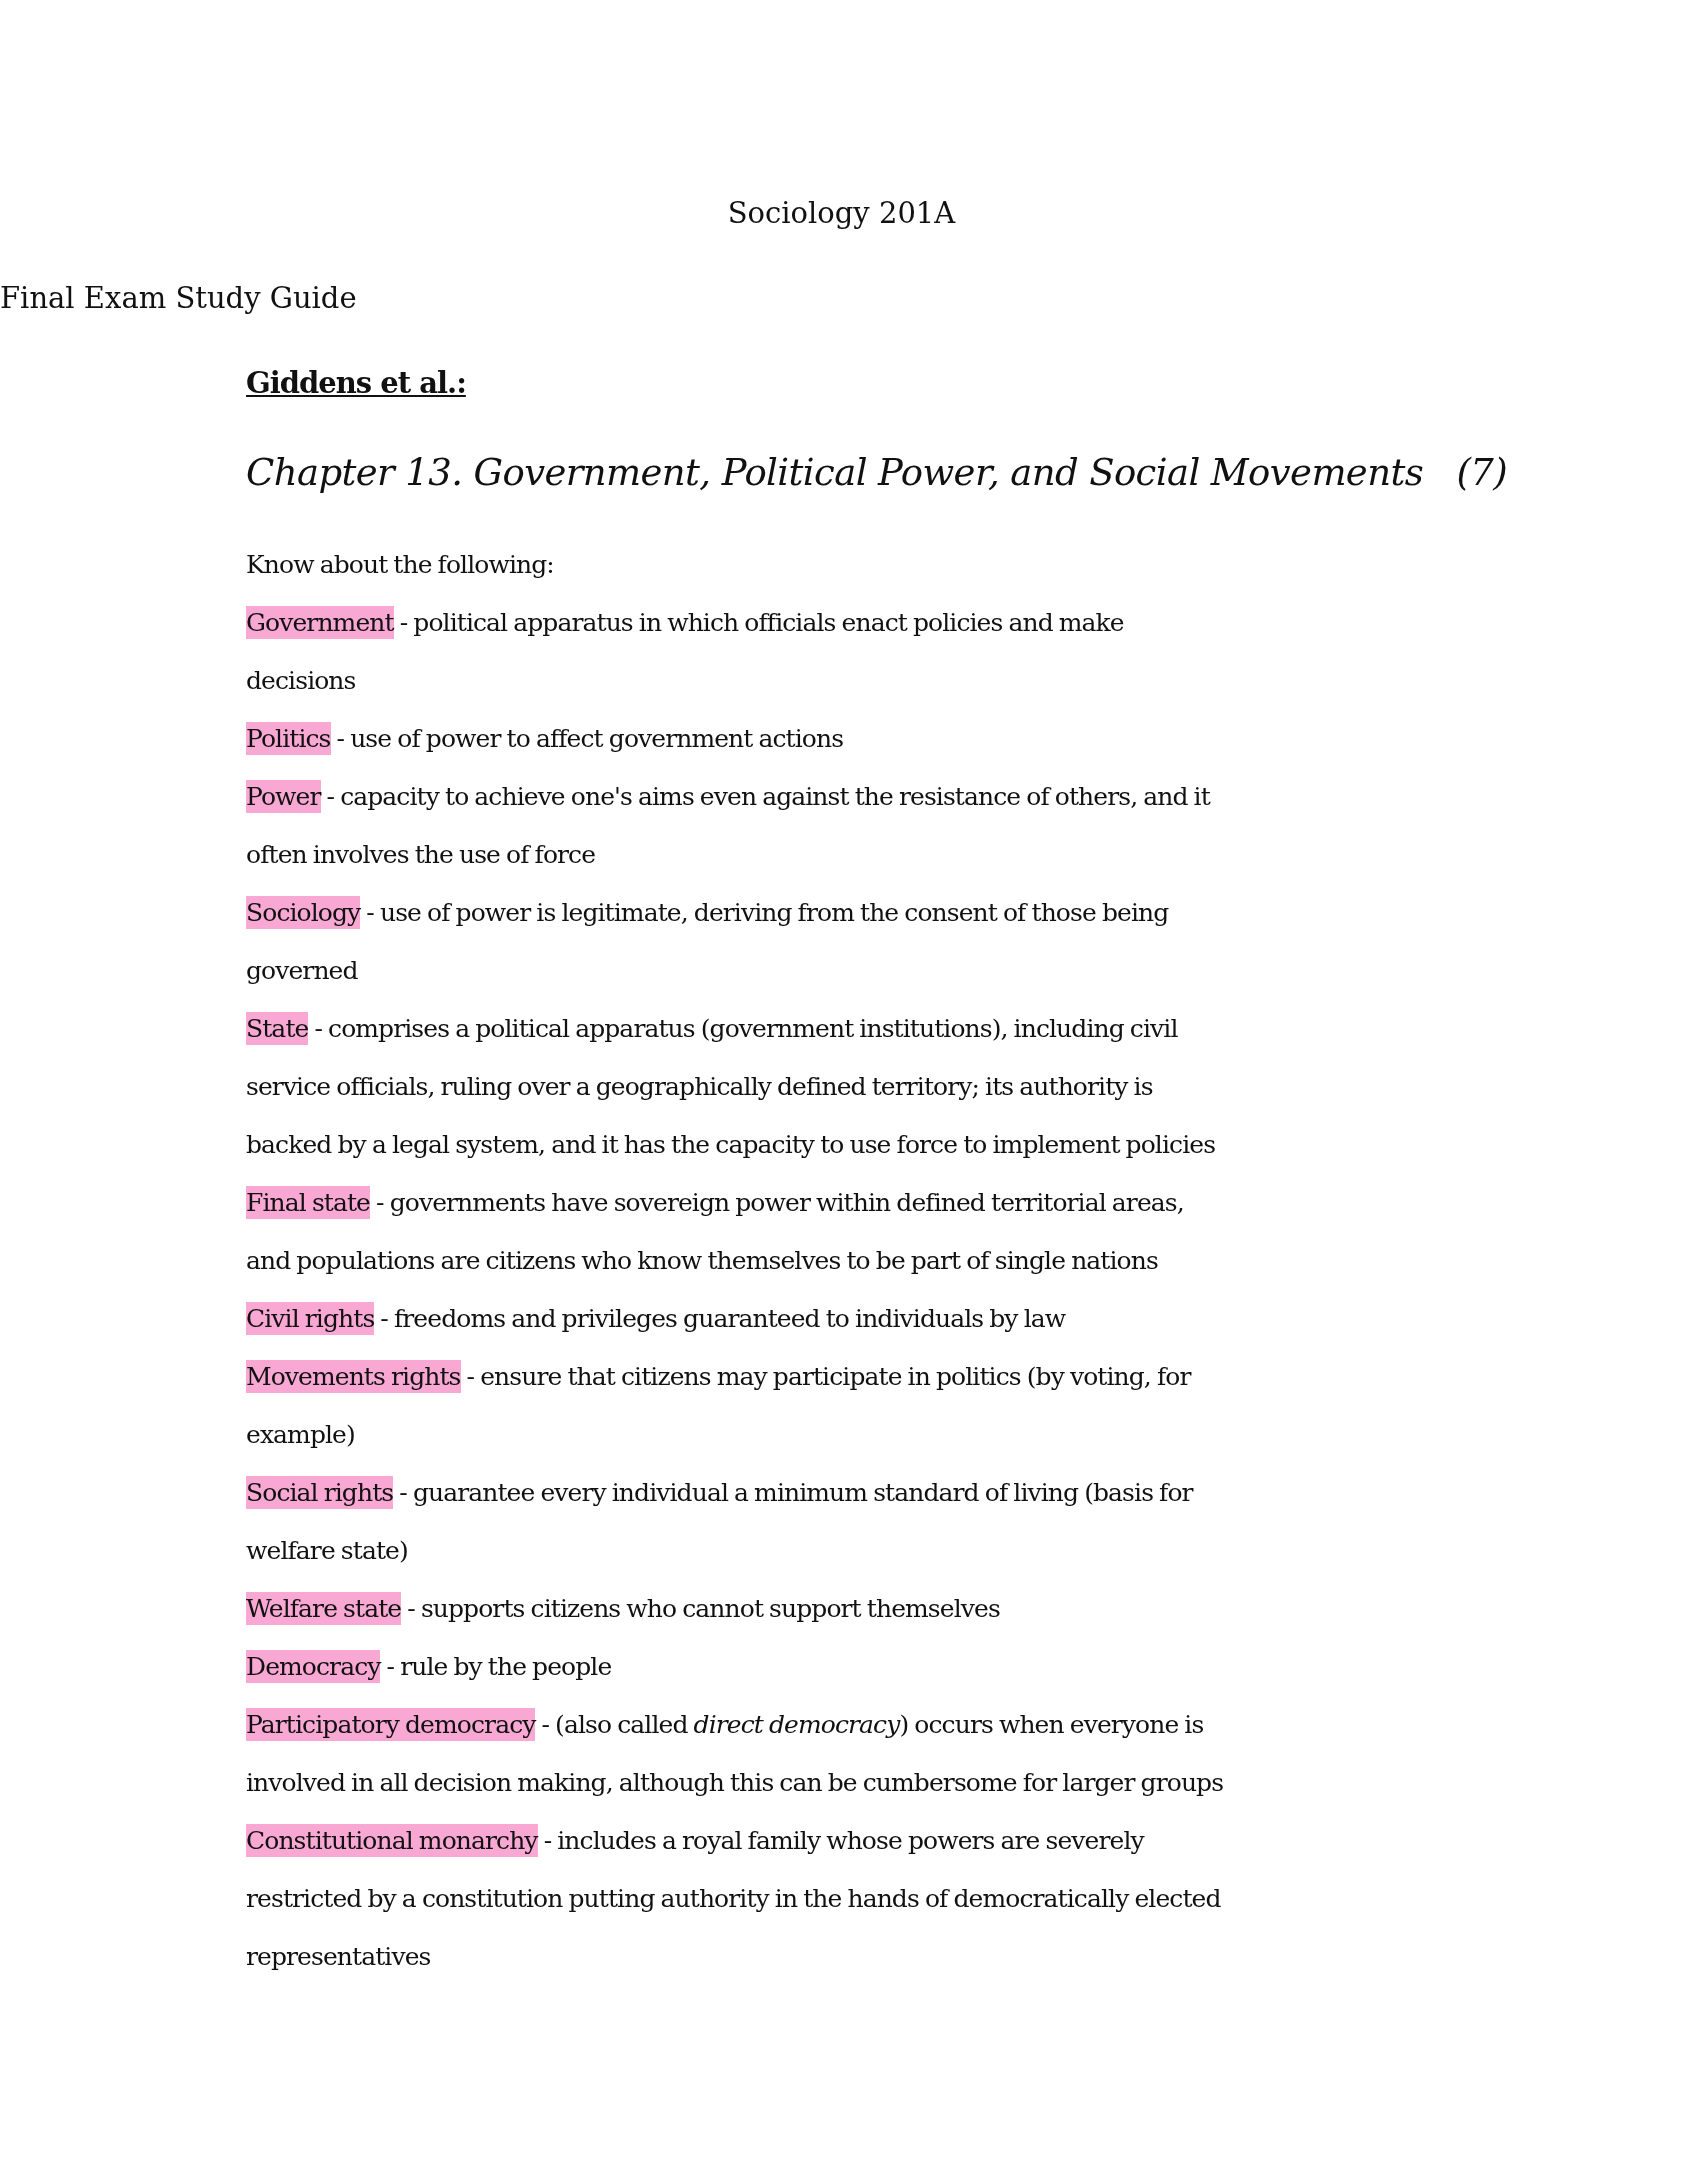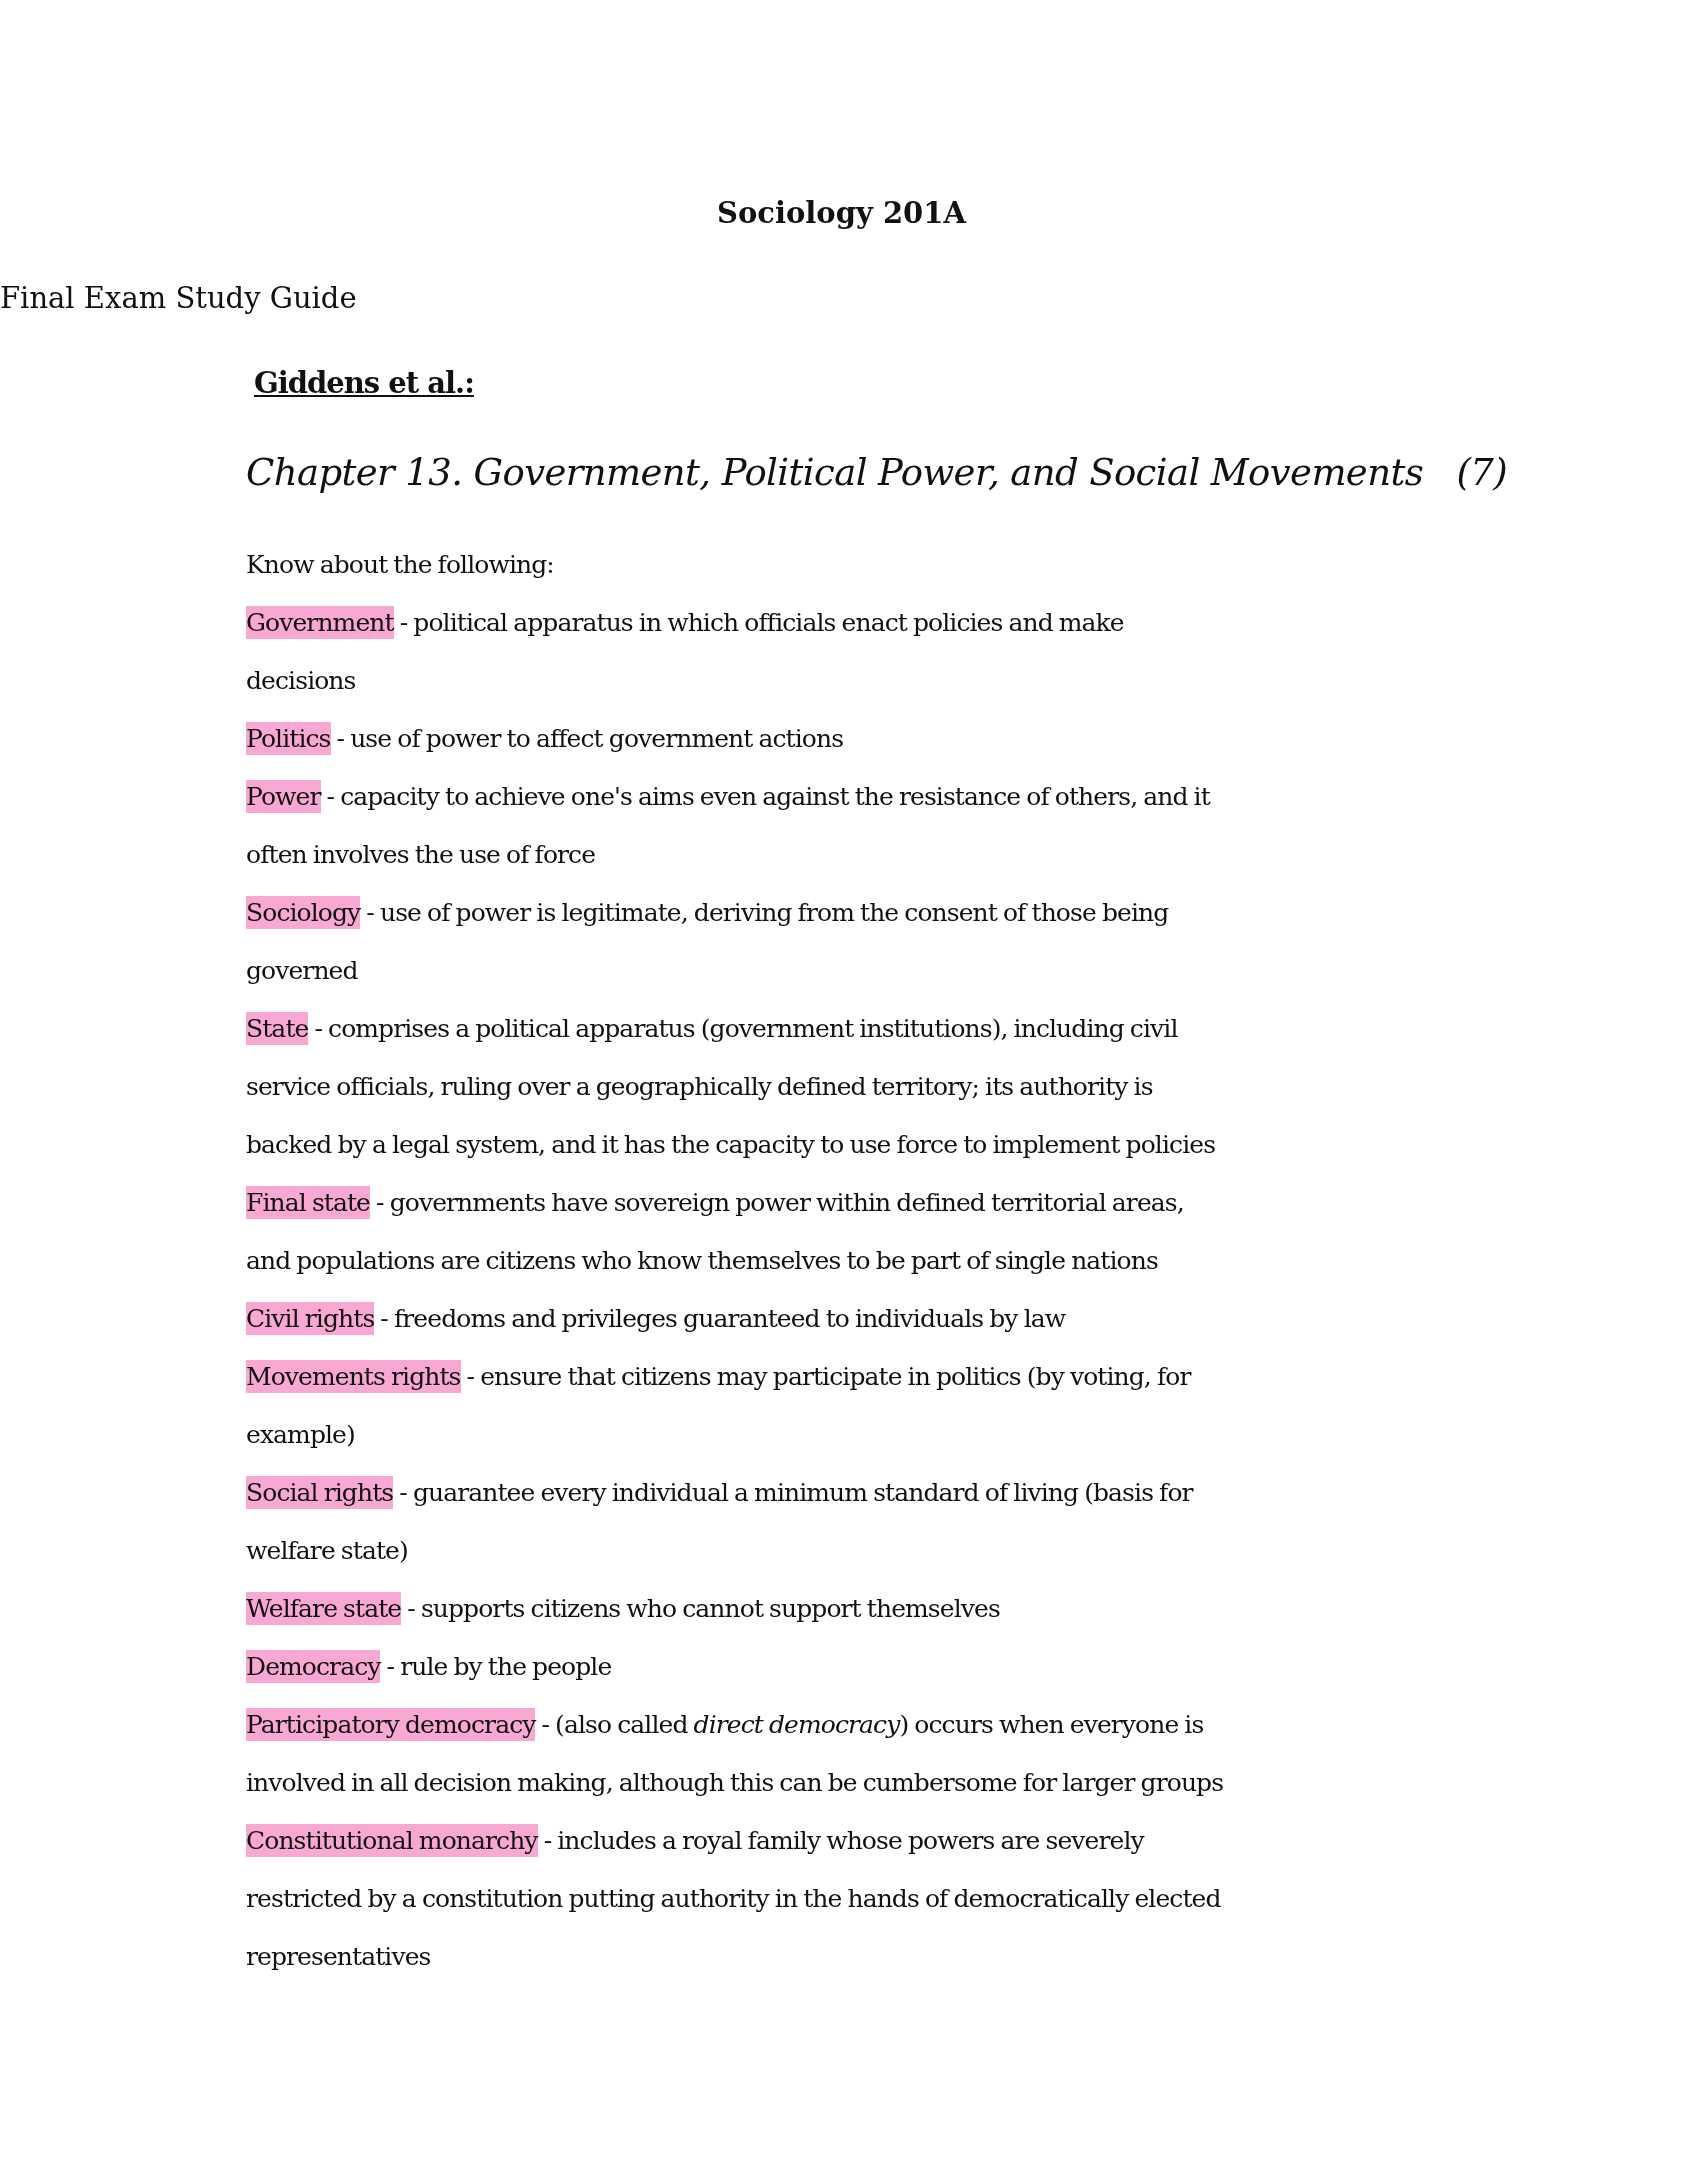--- a/index.html
+++ b/index.html
@@ -1,23 +1,23 @@
 <!DOCTYPE html>
 <html><head>
 <meta charset="utf-8">
 <style>
   html, body { margin:0; padding:0; background:#fff; }
   body { width:1683px; height:2178px; position:relative; overflow:hidden;
          font-family:"DejaVu Serif","Liberation Serif",serif; color:#111; }
   .page { position:absolute; left:0; top:0; width:1683px; height:2178px; }
   .title { position:absolute; top:196px; left:0; width:1683px; text-align:center;
-           font-weight:bold; font-size:29px; }
+           font-weight:normal; font-size:29px; }
   .subtitle { position:absolute; top:281px; left:0; width:1683px; text-align:left;
            font-size:29px; }
-  .section { position:absolute; top:366px; left:254px; font-weight:bold; font-size:29px;
+  .section { position:absolute; top:366px; left:246px; font-weight:bold; font-size:29px;
            text-decoration:underline; letter-spacing:-1px; }
   .chapter { position:absolute; top:451px; left:246px; font-style:italic; font-size:37px;
            letter-spacing:-0.6px; white-space:pre; }
   .body { position:absolute; top:536px; left:246px; width:1178px; font-size:25px;
           line-height:58px; letter-spacing:-0.9px; word-spacing:-1px; }
   .line { white-space:nowrap; height:58px; }
   .hl { background:#f9a8d4; padding:2px 0; }
   em { font-style:italic; }
 </style>
 </head>

